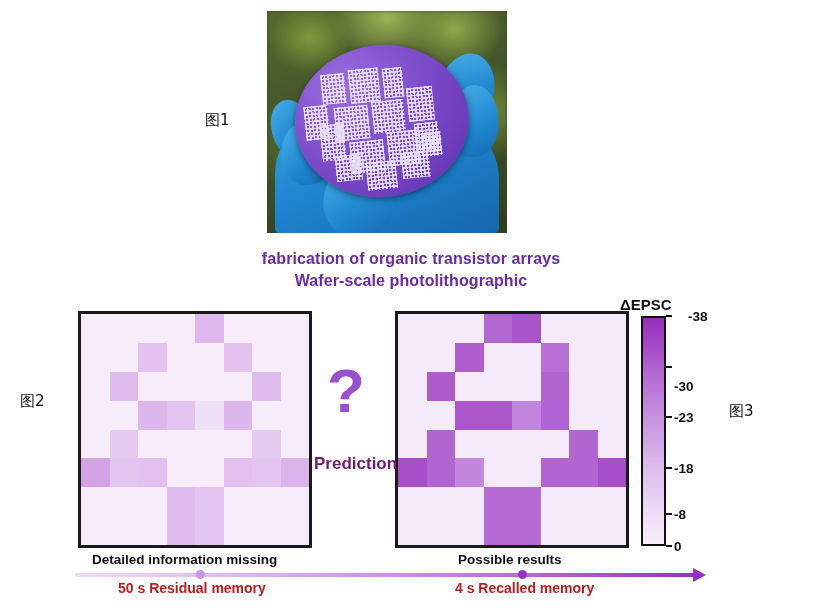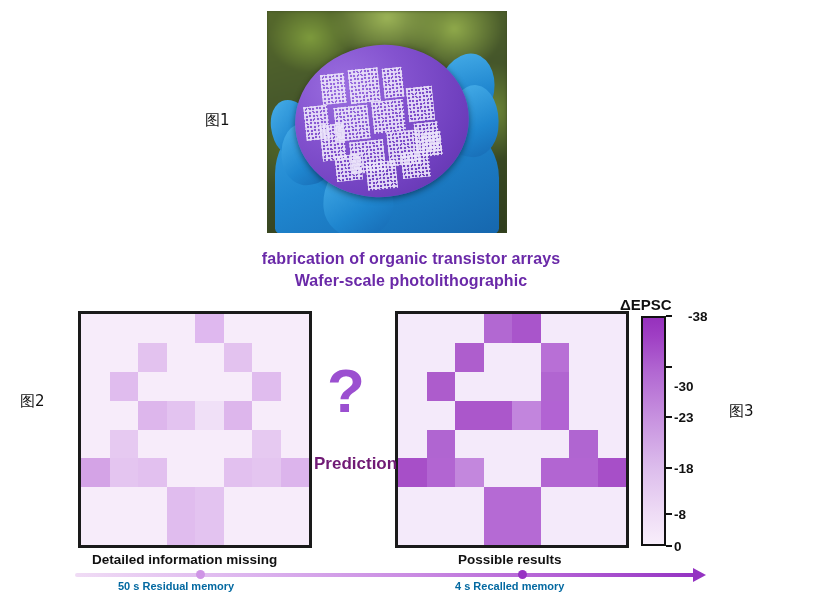--- a/index.html
+++ b/index.html
@@ -203,23 +203,23 @@
     position: absolute;
     width: 9px; height: 9px;
     border-radius: 50%;
     top: 570px;
   }
   .axis-dot.d1 { left: 196px; background: #cf95e6; }
   .axis-dot.d2 { left: 518px; background: #9733c3; }
   .axis-sub {
     position: absolute;
     top: 580px;
-    font-size: 11px;
-    font-weight: bold;
-    color: #0369a1;
+    font-size: 14px;
+    font-weight: bold;
+    color: #b91c1c;
     white-space: nowrap;
   }
   .axis-sub.s1 { left: 118px; }
   .axis-sub.s2 { left: 455px; }
 
   
   .fig-tag {
     position: absolute;
     font-size: 15px;
     color: #111;

